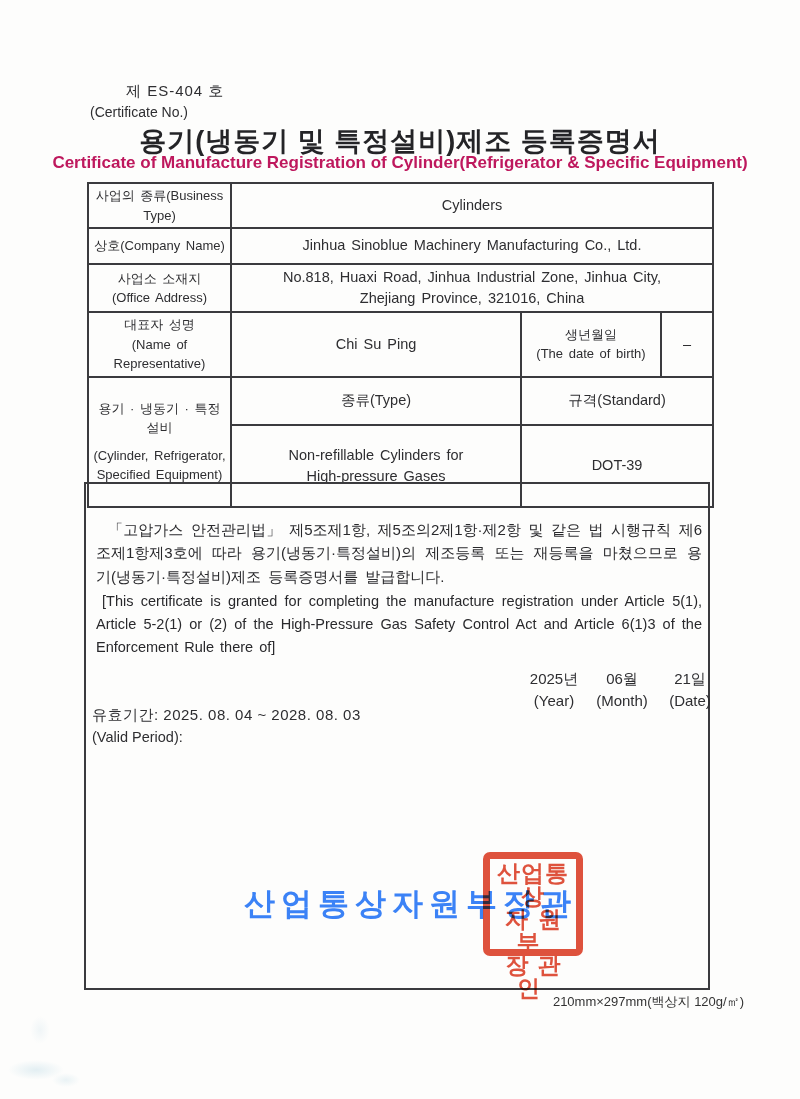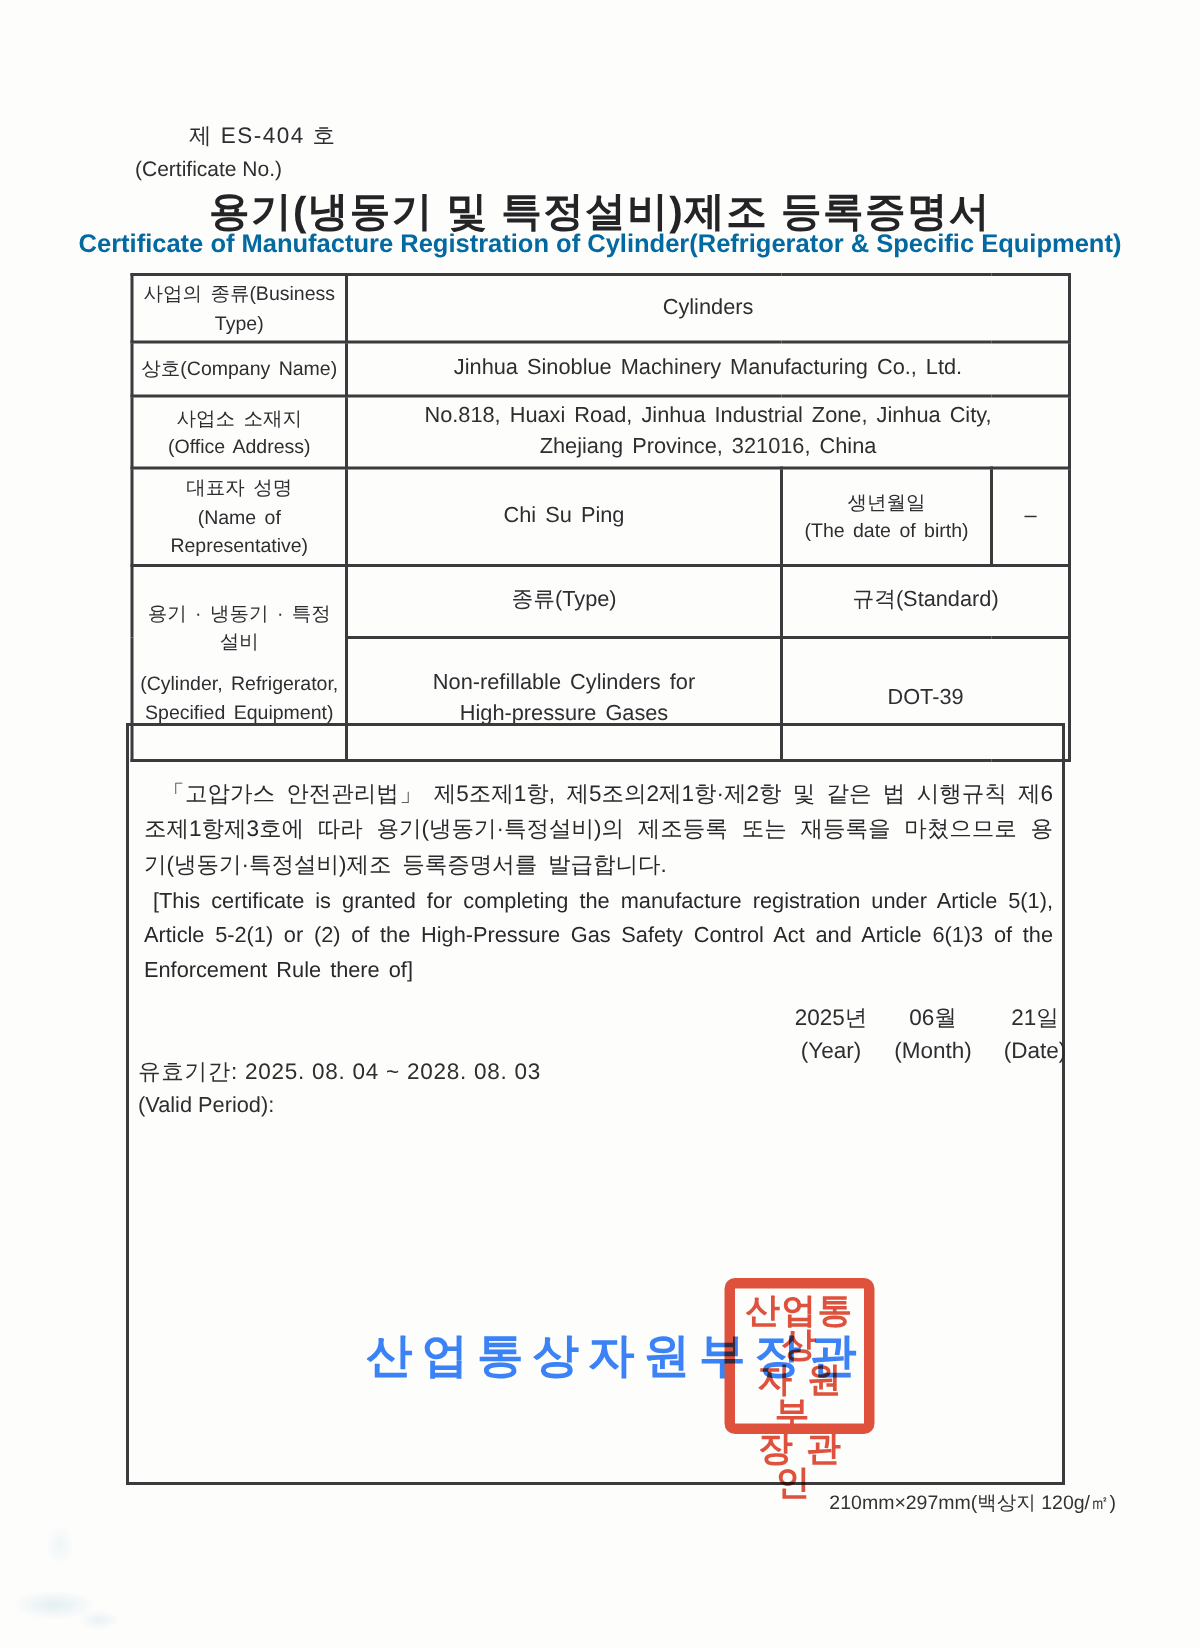--- a/index.html
+++ b/index.html
@@ -18,21 +18,21 @@
   .cert-no .en { font-size:14px; }
 
   
   .title-ko {
     position:absolute; left:0; top:123px; width:100%;
     text-align:center; font-size:27px; font-weight:bold; letter-spacing:1px;
     color:#242427;
   }
   .title-en {
     position:absolute; left:0; top:153px; width:100%;
-    text-align:center; font-size:17px; font-weight:bold; color:#0369a1;
+    text-align:center; font-size:17px; font-weight:bold; color:#be185d;
   }
 
   
   table.info {
     position:absolute; left:87px; top:182px;
     border-collapse:collapse; table-layout:fixed;
     width:625px;
     border-radius:29px;
   }
   table.info td {

